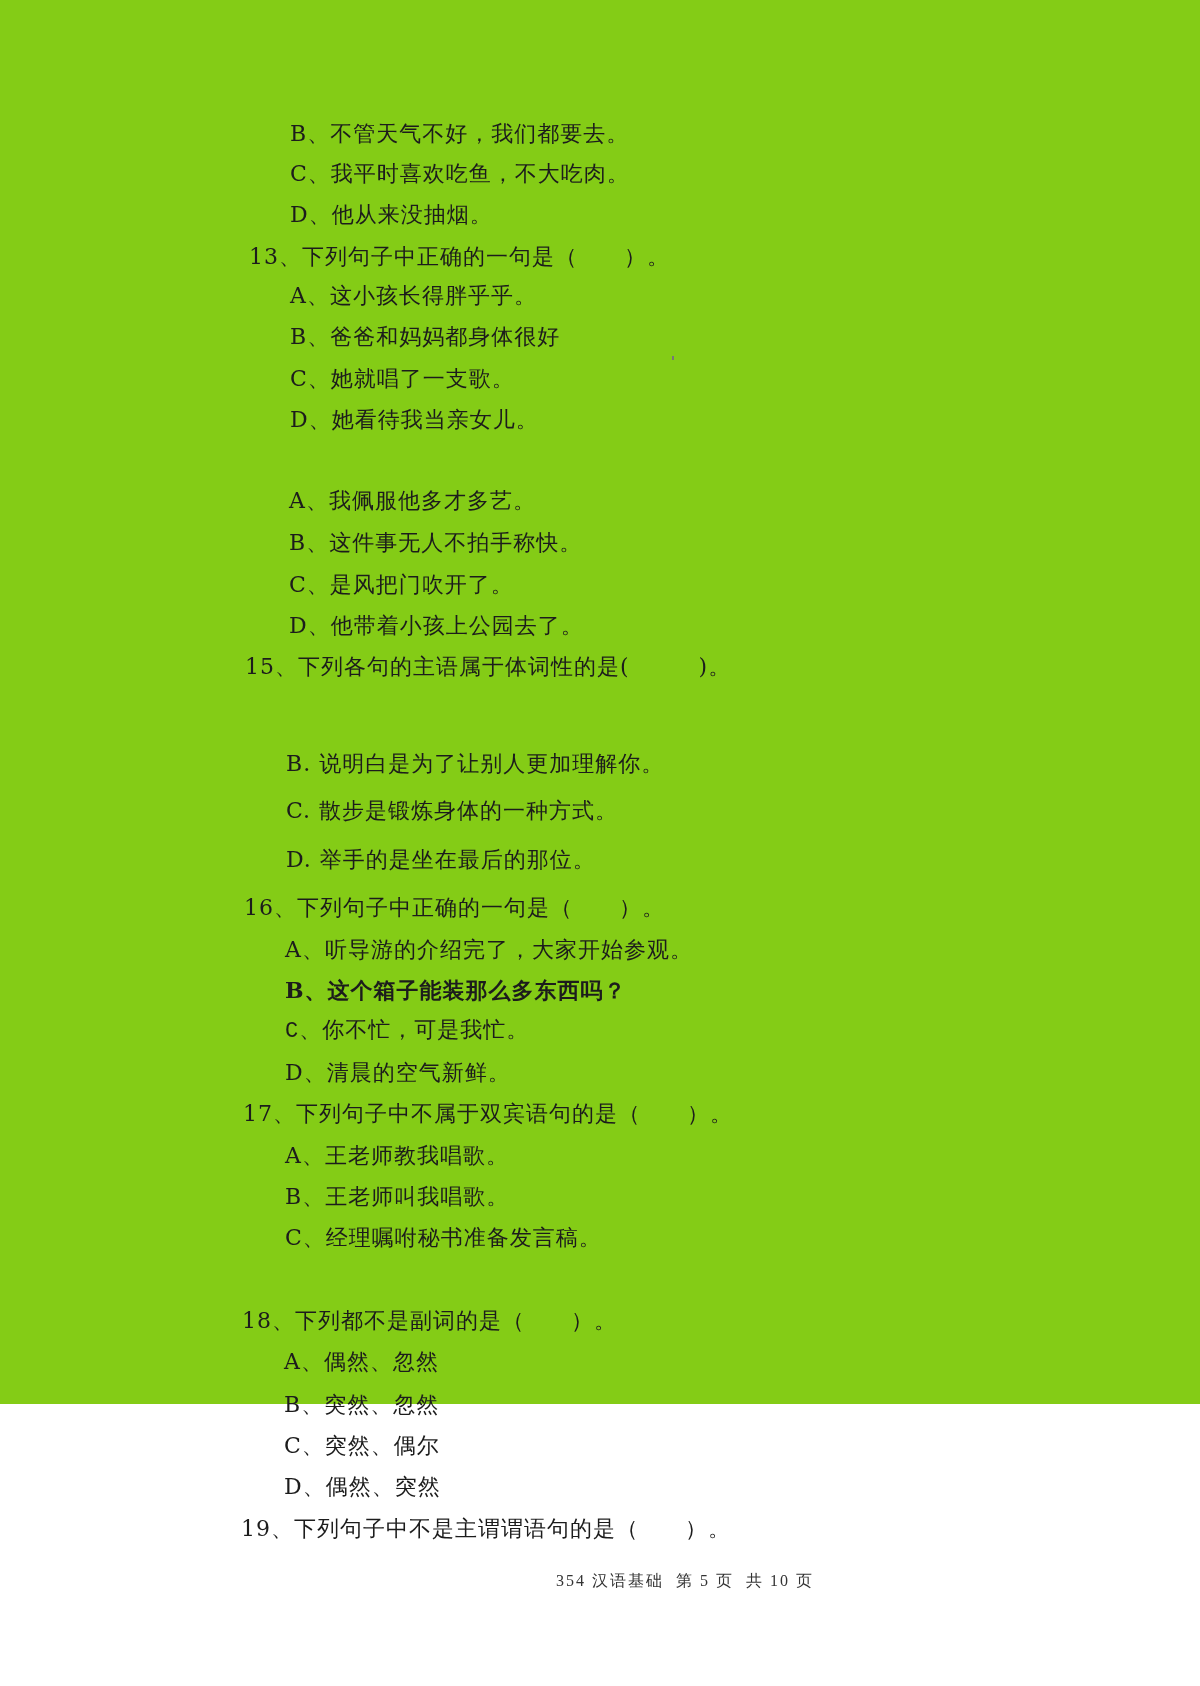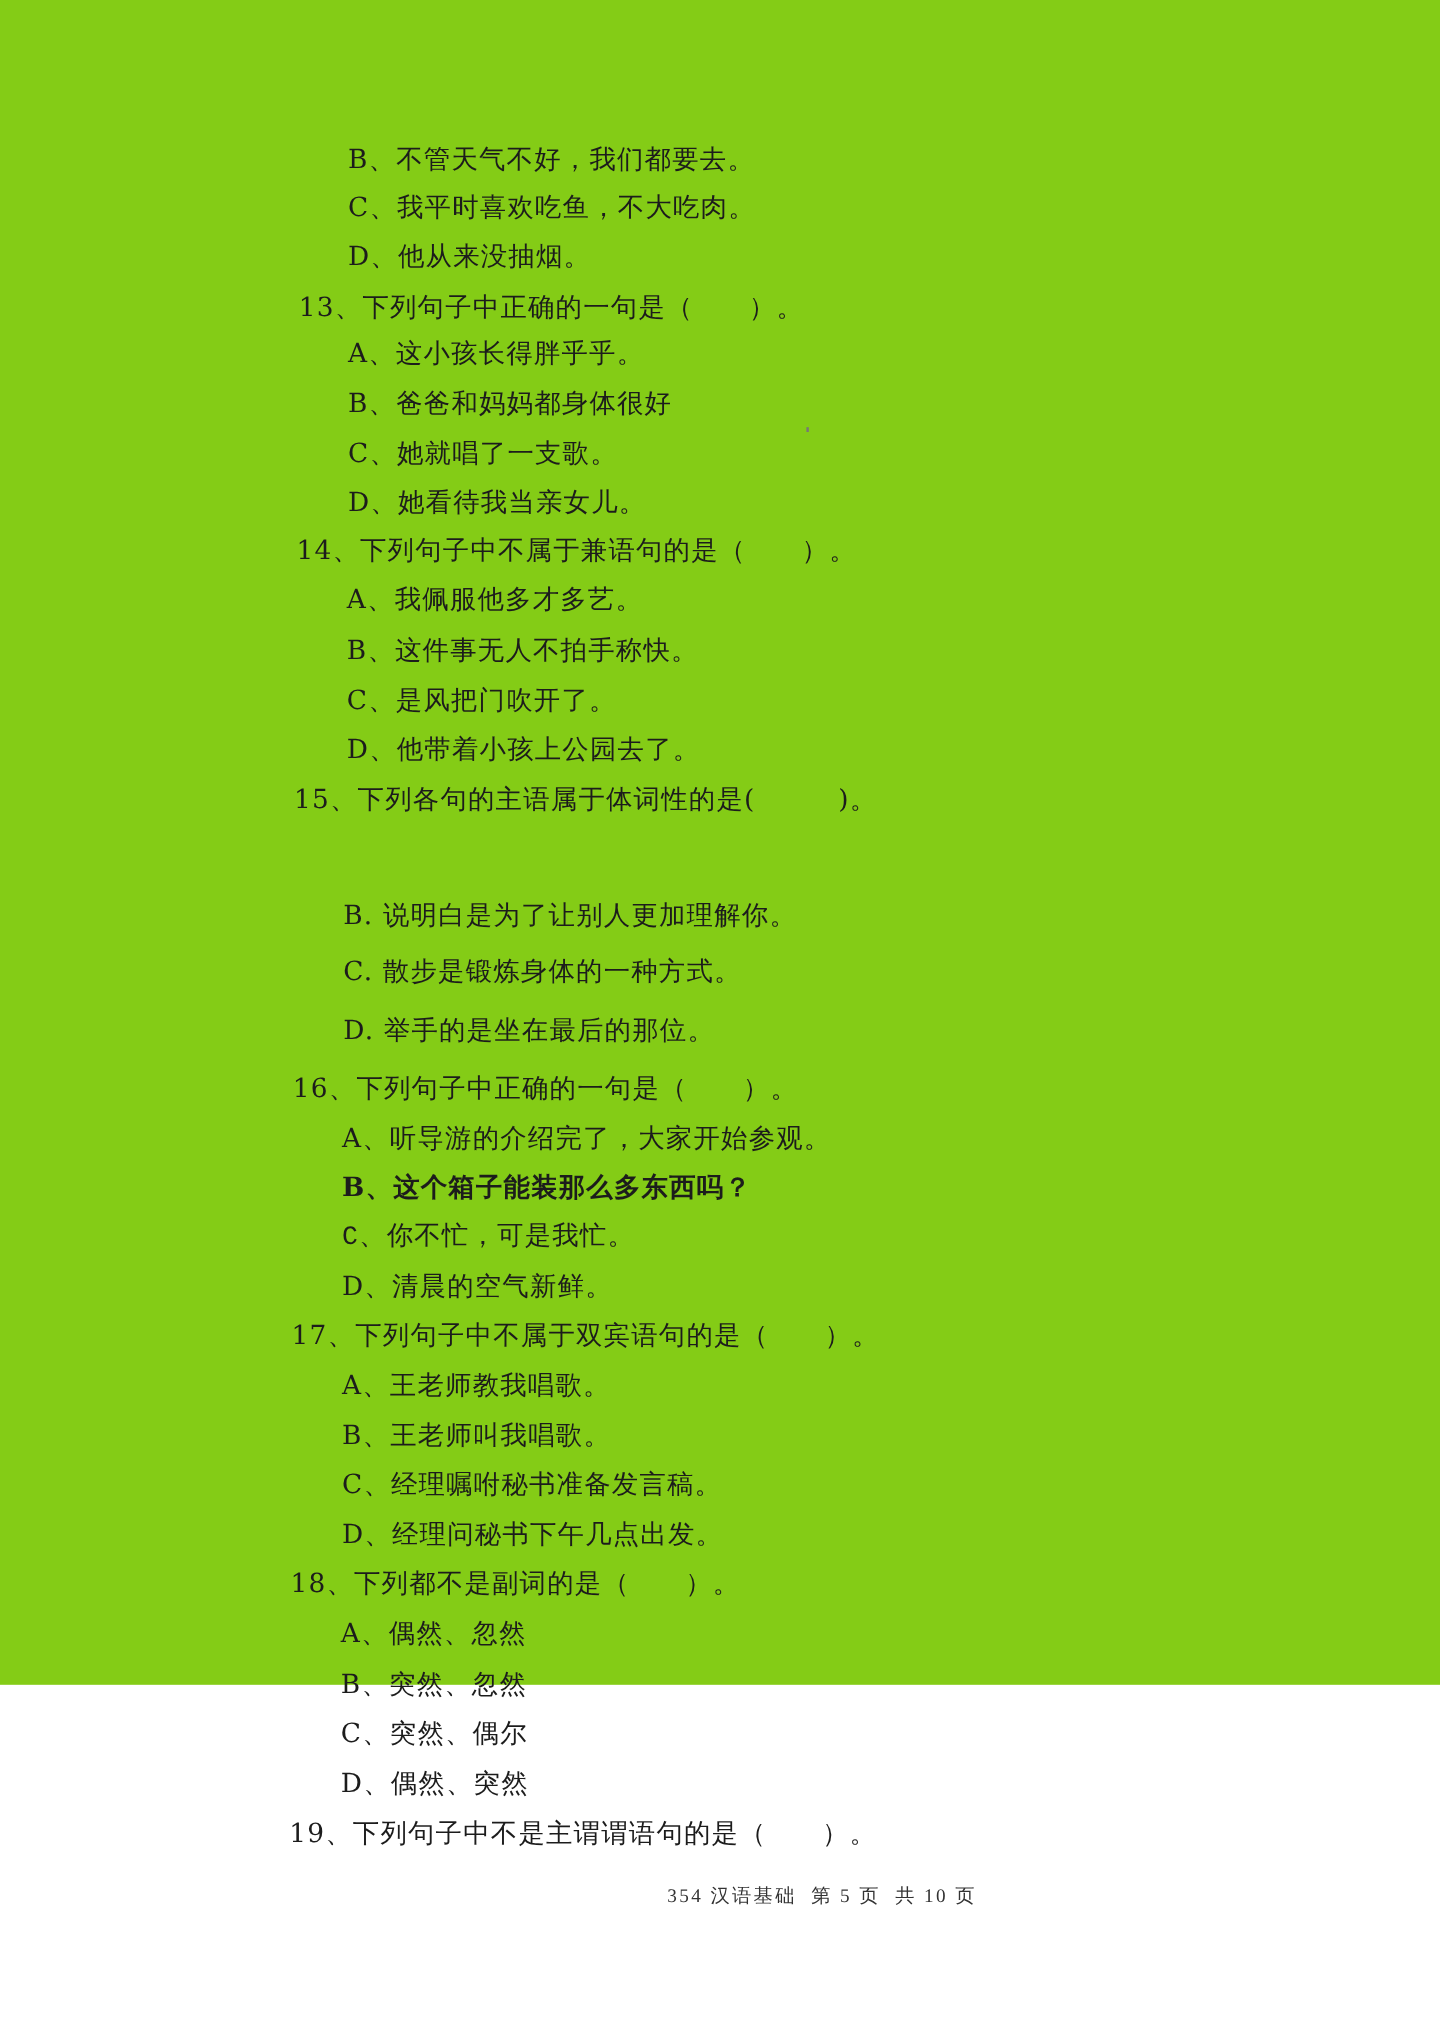--- a/index.html
+++ b/index.html
@@ -56,42 +56,40 @@
   <div class="line opt" style="left:290px; top:160px;"><span>C、</span><span>我平时喜欢吃鱼，不大吃肉。</span></div>
   <div class="line opt" style="left:290px; top:201px;"><span>D、</span><span>他从来没抽烟。</span></div>
 
   <div class="line q" style="left:249px; top:243px;"><span>13、</span><span>下列句子中正确的一句是（　　）。</span></div>
   <div class="line opt" style="left:290px; top:282px;"><span>A、</span><span>这小孩长得胖乎乎。</span></div>
   <div class="line opt" style="left:290px; top:323px;"><span>B、</span><span>爸爸和妈妈都身体很好</span></div>
   <div class="speck" style="left:672px; top:356px;"></div>
   <div class="line opt" style="left:290px; top:365px;"><span>C、</span><span>她就唱了一支歌。</span></div>
   <div class="line opt" style="left:290px; top:406px;"><span>D、</span><span>她看待我当亲女儿。</span></div>
 
-  <div class="line q" style="left:247px; top:446px;"><span>14、</span><span>下列句子中不属于兼语句的是（　　）。</span></div>
   <div class="line opt" style="left:289px; top:487px;"><span>A、</span><span>我佩服他多才多艺。</span></div>
   <div class="line opt" style="left:289px; top:529px;"><span>B、</span><span>这件事无人不拍手称快。</span></div>
   <div class="line opt" style="left:289px; top:571px;"><span>C、</span><span>是风把门吹开了。</span></div>
   <div class="line opt" style="left:289px; top:612px;"><span>D、</span><span>他带着小孩上公园去了。</span></div>
 
   <div class="line q" style="left:245px; top:653px;"><span>15、</span><span>下列各句的主语属于体词性的是(　　　)。</span></div>
   <div class="line opt" style="left:286px; top:750px;"><span>B. </span><span>说明白是为了让别人更加理解你。</span></div>
   <div class="line opt" style="left:286px; top:797px;"><span>C. </span><span>散步是锻炼身体的一种方式。</span></div>
   <div class="line opt" style="left:286px; top:846px;"><span>D. </span><span>举手的是坐在最后的那位。</span></div>
 
   <div class="line q" style="left:244px; top:894px;"><span>16、</span><span>下列句子中正确的一句是（　　）。</span></div>
   <div class="line opt" style="left:285px; top:936px;"><span>A、</span><span>听导游的介绍完了，大家开始参观。</span></div>
   <div class="line opt" style="left:285px; top:976px;font-weight:bold;"><span>B、</span><span>这个箱子能装那么多东西吗？</span></div>
   <div class="line opt" style="left:285px; top:1018px;font-family:Liberation Mono, monospace;"><span>C、</span><span>你不忙，可是我忙。</span></div>
   <div class="line opt" style="left:285px; top:1059px;"><span>D、</span><span>清晨的空气新鲜。</span></div>
 
   <div class="line q" style="left:243px; top:1100px;"><span>17、</span><span>下列句子中不属于双宾语句的是（　　）。</span></div>
   <div class="line opt" style="left:285px; top:1142px;"><span>A、</span><span>王老师教我唱歌。</span></div>
   <div class="line opt" style="left:285px; top:1183px;"><span>B、</span><span>王老师叫我唱歌。</span></div>
   <div class="line opt" style="left:285px; top:1224px;"><span>C、</span><span>经理嘱咐秘书准备发言稿。</span></div>
-  <div class="line opt" style="left:285px; top:1266px;"><span>D、</span><span>经理问秘书下午几点出发。</span></div>
 
   <div class="line q" style="left:242px; top:1307px;"><span>18、</span><span>下列都不是副词的是（　　）。</span></div>
   <div class="line opt" style="left:284px; top:1348px;"><span>A、</span><span>偶然、忽然</span></div>
   <div class="line opt" style="left:284px; top:1391px;"><span>B、</span><span>突然、忽然</span></div>
   <div class="line opt" style="left:284px; top:1432px;"><span>C、</span><span>突然、偶尔</span></div>
   <div class="line opt" style="left:284px; top:1473px;"><span>D、</span><span>偶然、突然</span></div>
 
   <div class="line q" style="left:241px; top:1515px;"><span>19、</span><span>下列句子中不是主谓谓语句的是（　　）。</span></div>
 
   <div class="footer" style="left:556px; top:1571px;">354 汉语基础  第 5 页  共 10 页</div>

